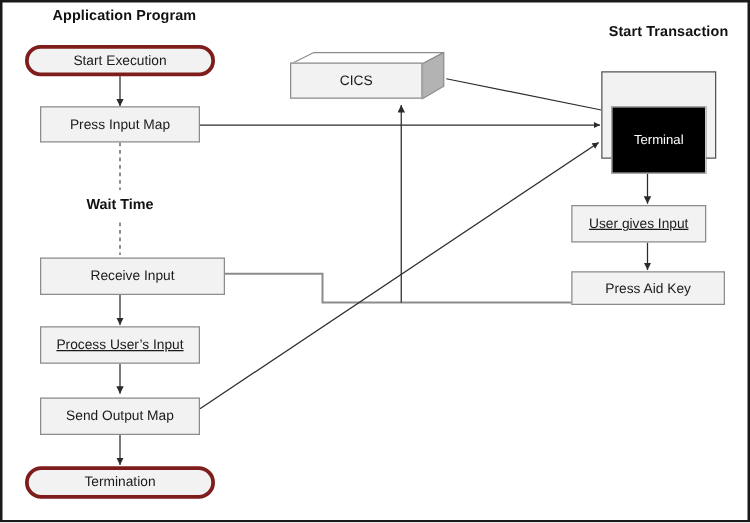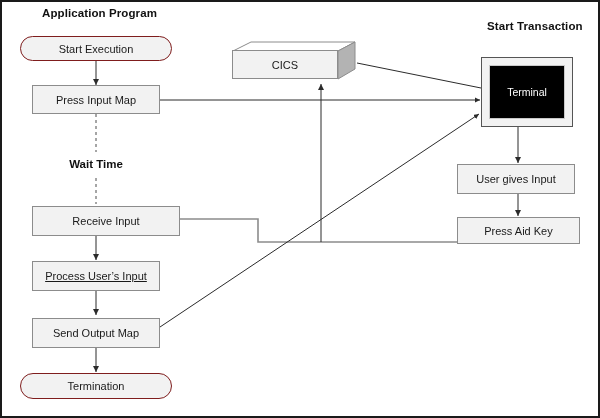--- a/index.html
+++ b/index.html
@@ -58,21 +58,21 @@
     align-items: center;
     justify-content: center;
     font-size: 11px;
     color: #1a1a1a;
     white-space: nowrap;
   }
   .terminal-pill {
     position: absolute;
     box-sizing: border-box;
     background: #f2f2f2;
-    border: 1px solid #7f1d1d;
+    border: 3px solid #7f1d1d;
     border-radius: 999px;
     display: flex;
     align-items: center;
     justify-content: center;
     font-size: 11px;
     color: #1a1a1a;
     white-space: nowrap;
   }
   
   #cics-shape {
@@ -113,20 +113,21 @@
     width: 100%;
     height: 100%;
     box-sizing: border-box;
     background: #000000;
     border: 1px solid #c9c9c9;
     display: flex;
     align-items: center;
     justify-content: center;
     color: #ffffff;
     font-size: 10.5px;
+    margin-top: 20px;
   }
 </style>
 </head>
 <body>
 
 <div id="canvas">
 
   <svg id="wires" viewBox="0 0 600 418" xmlns="http://www.w3.org/2000/svg">
     <defs>
       <marker id="ah" markerWidth="7" markerHeight="7" refX="6" refY="3" orient="auto" markerUnits="userSpaceOnUse">
@@ -190,18 +191,18 @@
 
       <path d="M106,10 L123,1 L123,28 L106,38 z" fill="#b3b3b3" stroke="#8c8c8c" stroke-width="1"></path>
     </svg>
     <div id="cics-front">CICS</div>
   </div>
 
   <div id="terminal-shape">
     <div id="terminal-screen">Terminal</div>
   </div>
 
-  <div class="proc-box" style="left:457px; top:164px; width:118px; height:30px;">User gives Input</div>
+  <div class="proc-box" style="left:457px; top:164px; width:108px; height:30px;text-decoration:underline;">User gives Input</div>
 
   <div class="proc-box" style="left:457px; top:217px; width:123px; height:27px;">Press Aid Key</div>
 
   <div id="frame-border"></div>
 </div>
 
 </body></html>

